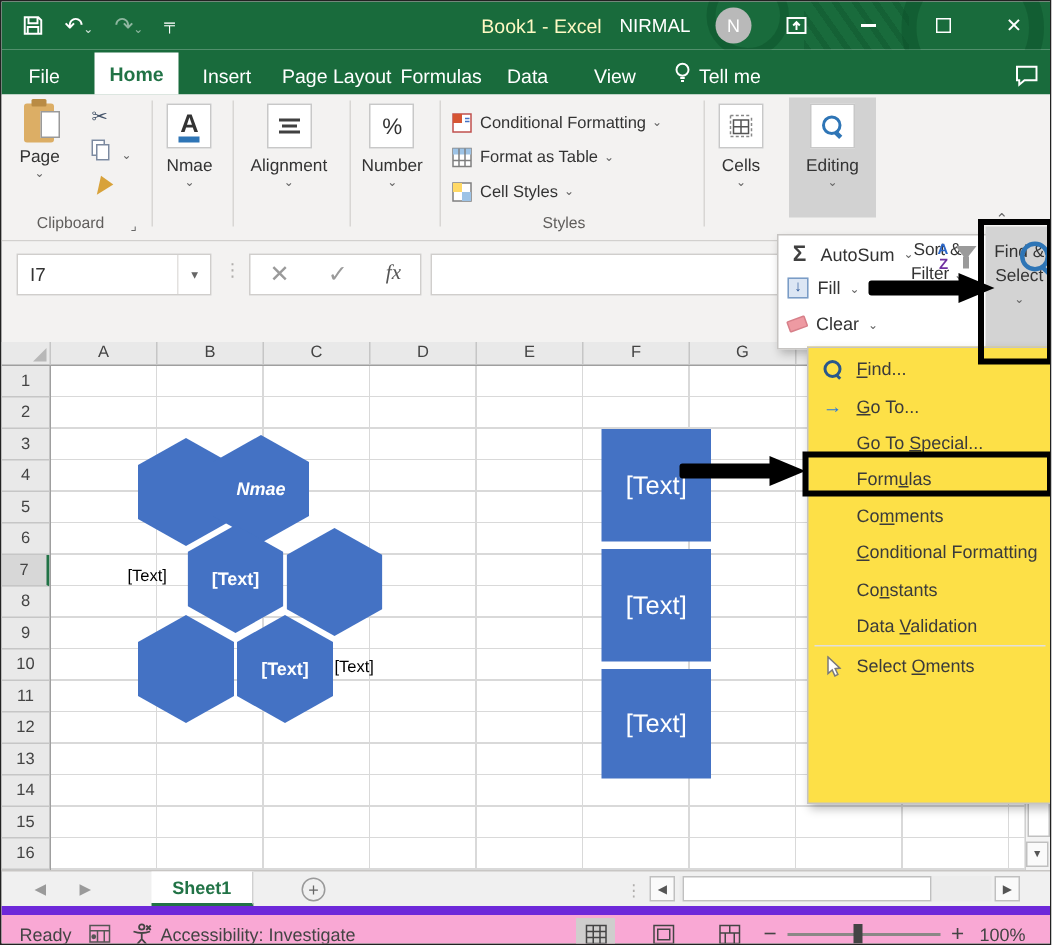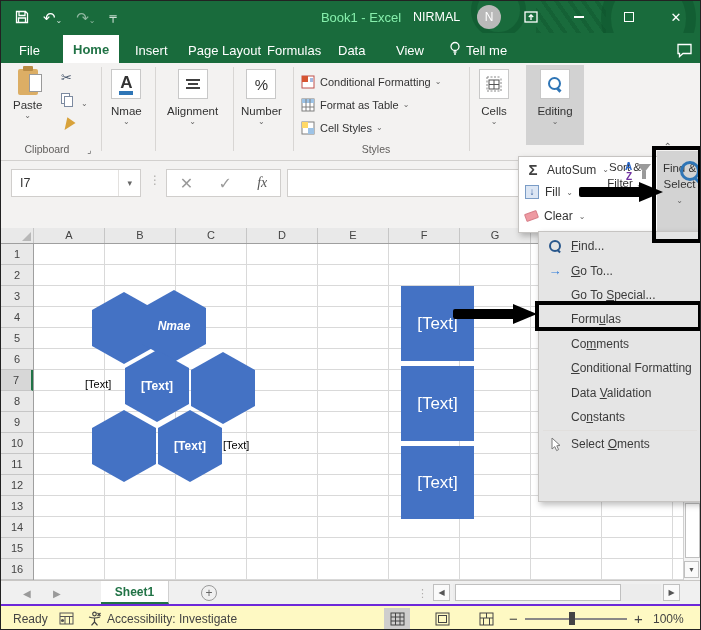--- a/index.html
+++ b/index.html
@@ -10,21 +10,21 @@
   
   .titlebar { position:absolute; left:0; top:0; width:100%; height:32px; background:#196b3c; overflow:hidden; }
   .tabbar   { position:absolute; left:0; top:32px; width:100%; height:30px; background:#196b3c; overflow:visible; }
   .deco { position:absolute; border:6px solid #0c4f29; border-radius:50%; opacity:.45; pointer-events:none; }
   .deco2{ position:absolute; background:repeating-linear-gradient(55deg,#0c4f29 0 4px,transparent 4px 11px); opacity:.35; pointer-events:none; }
   .qat { position:absolute; top:0; left:0; height:32px; display:flex; align-items:center; color:#fff; }
   .qat > * { margin-left:14px; }
   .tb-ico { color:#fff; font-size:15px; line-height:1; }
   .dim { color:#8fb7a0; }
   .mini-chев { font-size:8px; color:#cfe3d8; }
-  .win-title { position:absolute; top:0; left:300px; width:120px; height:32px; color:#86efac; font-size:13px; display:flex; align-items:center; justify-content:center; white-space:nowrap; }
+  .win-title { position:absolute; top:0; left:300px; width:120px; height:32px; color:#fef9c3; font-size:13px; display:flex; align-items:center; justify-content:center; white-space:nowrap; }
   .user-name { position:absolute; top:0; left:412px; height:32px; color:#fff; font-size:12.5px; display:flex; align-items:center; }
   .avatar { position:absolute; left:476px; top:4px; width:24px; height:24px; border-radius:50%; background:#b9b9b9; color:#fff; font-size:12px; display:flex; align-items:center; justify-content:center; }
   .winbtn { position:absolute; top:0; width:40px; height:32px; display:flex; align-items:center; justify-content:center; color:#fff; font-size:13px; }
   .minimize-bar { width:10px; height:2px; background:#fff; }
   .max-box { width:10px; height:10px; border:1.5px solid #fff; }
 
   
   .tab { position:absolute; top:4px; height:26px; display:flex; align-items:center; justify-content:center; color:#fff; font-size:13px; padding:0 10px; white-space:nowrap; }
   .tab.active { background:#fff; color:#217346; font-weight:bold; }
   .bulb { display:inline-block; margin-right:5px; }
@@ -97,21 +97,21 @@
   .az .a { position:absolute; left:0; top:0; font-size:10px; font-weight:bold; color:#2b67c9; }
   .az .z { position:absolute; left:1px; top:10px; font-size:10px; font-weight:bold; color:#7030a0; }
   .funnel { position:absolute; left:12px; top:4px; width:0; height:0; border-left:7px solid transparent; border-right:7px solid transparent; border-top:9px solid #9a9a9a; }
   .funnel:after { content:""; position:absolute; left:-2px; top:-2px; width:4px; height:8px; background:#9a9a9a; }
   .fs-block { position:absolute; left:138px; top:-6px; width:45px; height:89px; background:#d3d3d3; text-align:center; font-size:11.5px; color:#333; padding-top:10px; line-height:1.35; }
   .mag-big { position:relative; width:22px; height:22px; margin:0 auto 6px; }
   .mag-big:before { content:""; position:absolute; left:0; top:0; width:14px; height:14px; border:3px solid #2e75b6; border-radius:50%; }
   .mag-big:after { content:""; position:absolute; left:16px; top:16px; width:7px; height:3.4px; background:#2e75b6; transform:rotate(45deg); transform-origin:0 0; }
 
   
-  .menu { position:absolute; left:537px; top:230px; width:164px; height:271px; background:#e5e5e5; border:1px solid #c6c4c2; box-shadow:2px 3px 6px rgba(0,0,0,.25); padding-top:2px; }
+  .menu { position:absolute; left:537px; top:230px; width:164px; height:305px; background:#fde047; border:1px solid #c6c4c2; box-shadow:2px 3px 6px rgba(0,0,0,.25); padding-top:2px; }
   .mi { height:24.4px; display:flex; align-items:center; font-size:12px; color:#3b3b3b; white-space:nowrap; }
   .mi .ic { width:32px; flex:none; display:flex; align-items:center; justify-content:center; }
   .mi u { text-decoration:underline; }
   .msep { height:1px; background:#e1dfdd; margin:1px 4px; }
   .mag-s { position:relative; width:12px; height:12px; }
   .mag-s:before { content:""; position:absolute; left:0; top:0; width:8px; height:8px; border:2px solid #29578c; border-radius:50%; }
   .mag-s:after { content:""; position:absolute; left:9px; top:9px; width:4px; height:2px; background:#29578c; transform:rotate(45deg); transform-origin:0 0; }
   .repl { font-size:7px; font-weight:bold; line-height:1; text-align:left; }
   .repl .t1 { color:#7030a0; } .repl .t2 { color:#2b579a; }
   .goto-arrow { color:#2f7bd9; font-size:13px; font-weight:bold; }
@@ -129,21 +129,21 @@
   .add-sheet { position:absolute; left:200px; top:4px; width:16px; height:16px; border:1px solid #9a9a9a; border-radius:50%; color:#666; font-size:12px; line-height:14px; text-align:center; }
   .hscroll-dots { position:absolute; left:416px; top:6px; color:#b0aeac; font-size:11px; }
   .scr-btn { position:absolute; top:3px; width:17px; height:17px; border:1px solid #c0c0c0; background:#fafafa; color:#555; font-size:8px; display:flex; align-items:center; justify-content:center; }
   .hscroll-track { position:absolute; left:452px; top:3px; width:208px; height:17px; background:#ececec; }
   .hscroll-thumb { position:absolute; left:2px; top:0; width:166px; height:17px; background:#fff; border:1px solid #c0c0c0; }
   .vscroll { position:absolute; left:682px; top:500px; width:18px; height:79px; background:#f3f3f3; border-left:1px solid #d0d0d0; }
   .vscroll-thumb { position:absolute; left:1px; top:2px; width:15px; height:55px; background:#fff; border:1px solid #c0c0c0; }
   .vscroll-btn { position:absolute; left:1px; bottom:2px; width:15px; height:17px; border:1px solid #c0c0c0; background:#fafafa; color:#555; font-size:7px; display:flex; align-items:center; justify-content:center; }
 
   
-  .statusbar { position:absolute; left:0; top:603px; width:100%; height:25px; background:#fef9c3; border-top:2px solid #6d28d9; font-size:12px; color:#444; }
+  .statusbar { position:absolute; left:0; top:603px; width:100%; height:25px; background:#f9a8d4; border-top:6px solid #6d28d9; font-size:12px; color:#444; }
   .sb-item { position:absolute; top:0; height:25px; display:flex; align-items:center; }
   .view-btn { position:absolute; top:2px; width:26px; height:21px; display:flex; align-items:center; justify-content:center; }
   .view-btn.on { background:#cfcecd; }
   .zoom-track { position:absolute; left:524px; top:12px; width:102px; height:1.6px; background:#8a8886; }
   .zoom-thumb { position:absolute; left:568px; top:6px; width:6px; height:13px; background:#444; }
   .zoom-sign { position:absolute; top:0; height:25px; display:flex; align-items:center; font-size:15px; color:#444; }
   .green-strip { position:absolute; left:0; top:628px; width:100%; height:2px; background:#217346; }
 </style>
 </head>
 <body>
@@ -202,21 +202,21 @@
           <path d="M2 1.5 h13 v9 h-8 l-3.5 3 v-3 h-1.5 z" fill="none" stroke="#fff" stroke-width="1.3"></path>
         </svg>
     </div>
   </div>
 
   <div class="ribbon">
     <div class="big-btn" style="left:12px; top:6px;">
       <span class="clip-board">
           <span class="page"></span>
         </span>
-      <span style="margin-top:4px">Paste</span>
+      <span style="margin-top:4px">Page</span>
       <span class="chev">⌄</span>
     </div>
     <span class="small-ico" style="position:absolute; left:60px; top:8px;">✂</span>
     <span class="copy-ico" style="position:absolute; left:60px; top:30px;">
         <i></i>
         <b></b>
       </span>
     <span class="chev" style="position:absolute; left:80px; top:36px;">⌄</span>
     <span class="brush-ico" style="position:absolute; left:62px; top:56px;"></span>
     <div class="grp-label" style="left:12px; width:68px;">Clipboard</div>
@@ -423,25 +423,25 @@
     <div class="mi">
       <span class="ic"></span>
       <span><span>Co</span><u>m</u><span>ments</span></span>
     </div>
     <div class="mi">
       <span class="ic"></span>
       <span><span></span><u>C</u><span>onditional Formatting</span></span>
     </div>
     <div class="mi">
       <span class="ic"></span>
+      <span><span>Co</span><u>n</u><span>stants</span></span>
+    </div>
+    <div class="mi">
+      <span class="ic"></span>
       <span><span>Data </span><u>V</u><span>alidation</span></span>
-    </div>
-    <div class="mi">
-      <span class="ic"></span>
-      <span><span>Co</span><u>n</u><span>stants</span></span>
     </div>
     <div class="msep"></div>
     <div class="mi">
       <span class="ic">
           <svg width="12" height="15" viewBox="0 0 12 15">
             <path d="M3 1 L3 12 L5.8 9.6 L7.6 13.6 L9.6 12.6 L7.8 8.8 L11 8.4 Z" fill="#fff" stroke="#7a7a7a" stroke-width="1"></path>
           </svg>
         </span>
       <span><span>Select </span><u>O</u><span>ments</span></span>
     </div>

